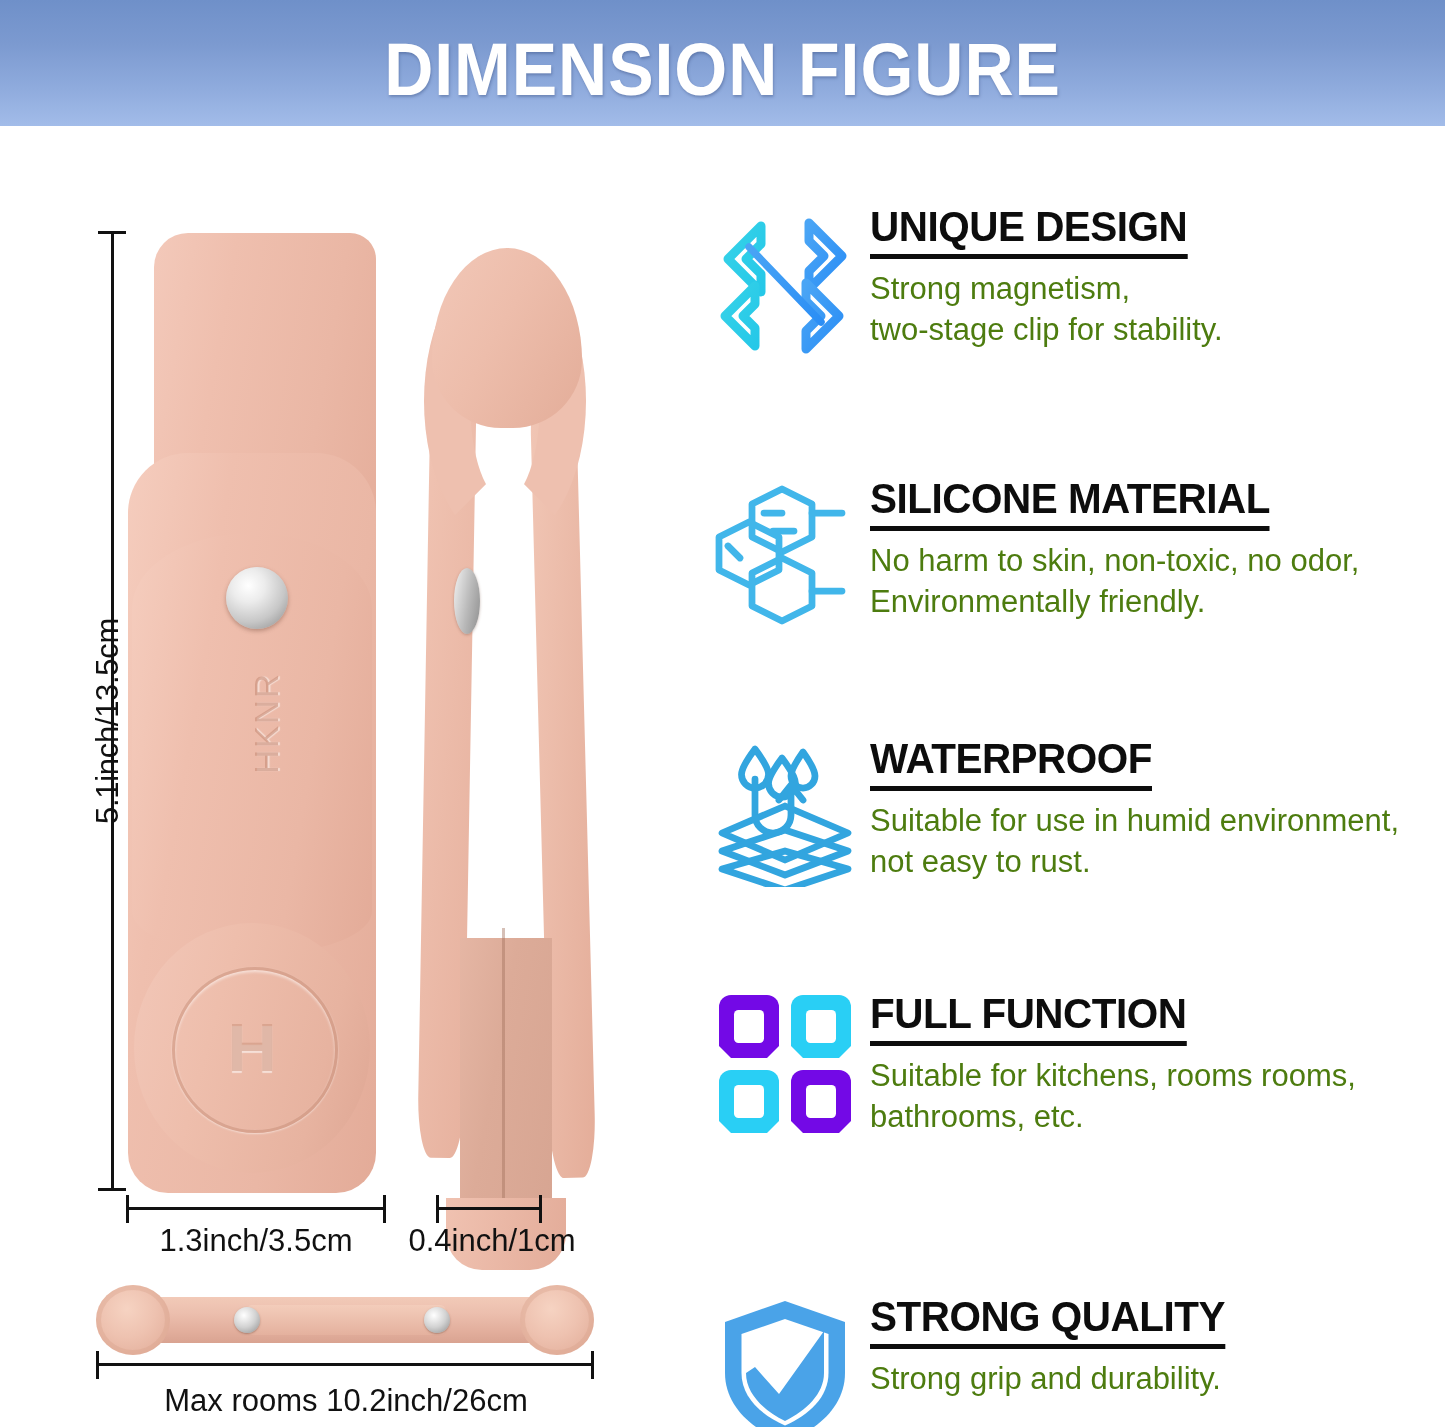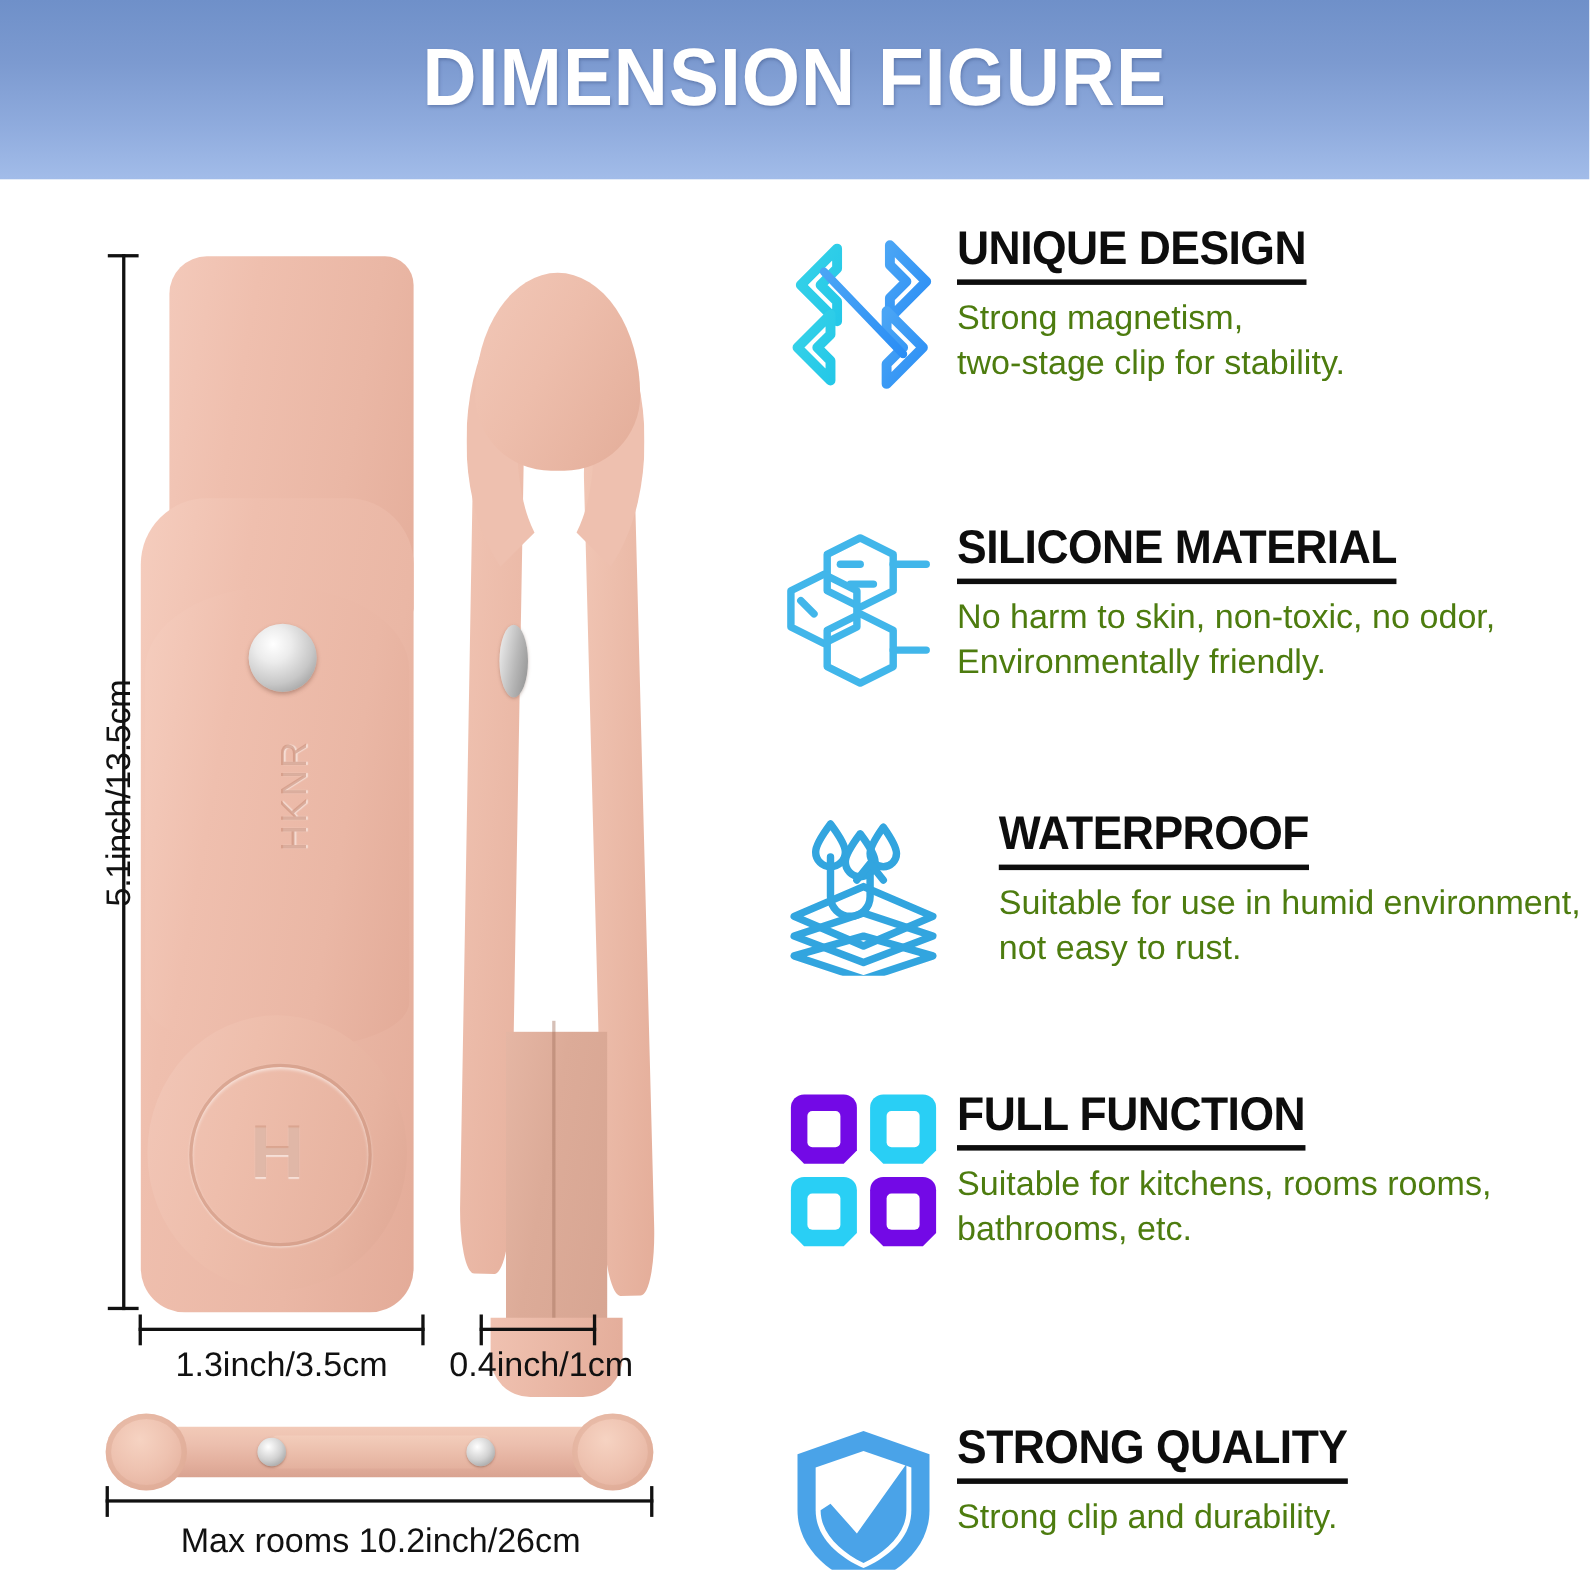--- a/index.html
+++ b/index.html
@@ -1,20 +1,20 @@
 <!DOCTYPE html>
 <html><head>
 <meta charset="utf-8">
 <style>
   html,body{margin:0;padding:0;background:#ffffff;}
   body{width:1445px;height:1427px;position:relative;overflow:hidden;
        font-family:"Liberation Sans","DejaVu Sans",sans-serif;color:#1a1a1a;}
 
   
-  #header{position:absolute;left:0;top:0;width:1445px;height:163px;
+  #header{position:absolute;left:0;top:0;width:1445px;height:126px;
           background:linear-gradient(to bottom,#6f90c9 0%,#7c9ad0 35%,#8fabdd 70%,#a2bce9 100%);
           overflow:hidden;}
   #header-title{position:absolute;left:0;top:30px;width:1445px;text-align:center;
           color:#ffffff;font-size:74px;line-height:80px;font-weight:bold;
           letter-spacing:1px;transform:scaleX(0.92);transform-origin:center;
           text-shadow:1px 2px 3px rgba(40,60,110,.35);
           font-family:"Liberation Sans","DejaVu Sans",sans-serif;white-space:nowrap;}
 
   
   #left-panel{position:absolute;left:0;top:143px;width:700px;height:1284px;}
@@ -110,21 +110,21 @@
   .feature-text{flex:1;padding-right:8px;}
   .feature-title{font-size:43px;font-weight:bold;color:#0d0d0d;letter-spacing:-0.5px;
       transform:scaleX(0.94);transform-origin:left center;
       display:inline-block;border-bottom:5px solid #0d0d0d;padding-bottom:3px;
       line-height:50px;white-space:nowrap;}
   .feature-body{margin-top:9px;font-size:31px;line-height:41px;color:#4d7c0f;}
   .feature-body div{white-space:nowrap;}
 
   #feature-0{top:58px;}
   #feature-1{top:330px;}
-  #feature-2{top:590px;gap:38px;}
+  #feature-2{top:590px;}
   #feature-3{top:845px;}
   #feature-4{top:1148px;}
 </style>
 </head>
 <body>
 
 <div id="header">
   <div id="header-title">DIMENSION FIGURE</div>
 </div>
 
@@ -291,18 +291,18 @@
     <div class="feature-icon">
       <svg width="150" height="150" viewBox="0 0 100 100">
         <path d="M50 4 L90 18 V52 C90 74 72 90 50 98 C28 90 10 74 10 52 V18 Z" fill="#4aa3e8"></path>
         <path d="M50 16 L79 26 V52 C79 68 66 80 50 87 C34 80 21 68 21 52 V26 Z" fill="#ffffff"></path>
         <path d="M30 48 L46 66 L76 24 L76 52 C76 66 64 77 50 84 C36 77 24 66 24 52 Z" fill="#4aa3e8"></path>
       </svg>
     </div>
     <div class="feature-text">
       <div class="feature-title">STRONG QUALITY</div>
       <div class="feature-body">
-        <div>Strong clip and durability.</div>
+        <div>Strong grip and durability.</div>
       </div>
     </div>
   </div>
 
 </div>
 
 </body></html>

